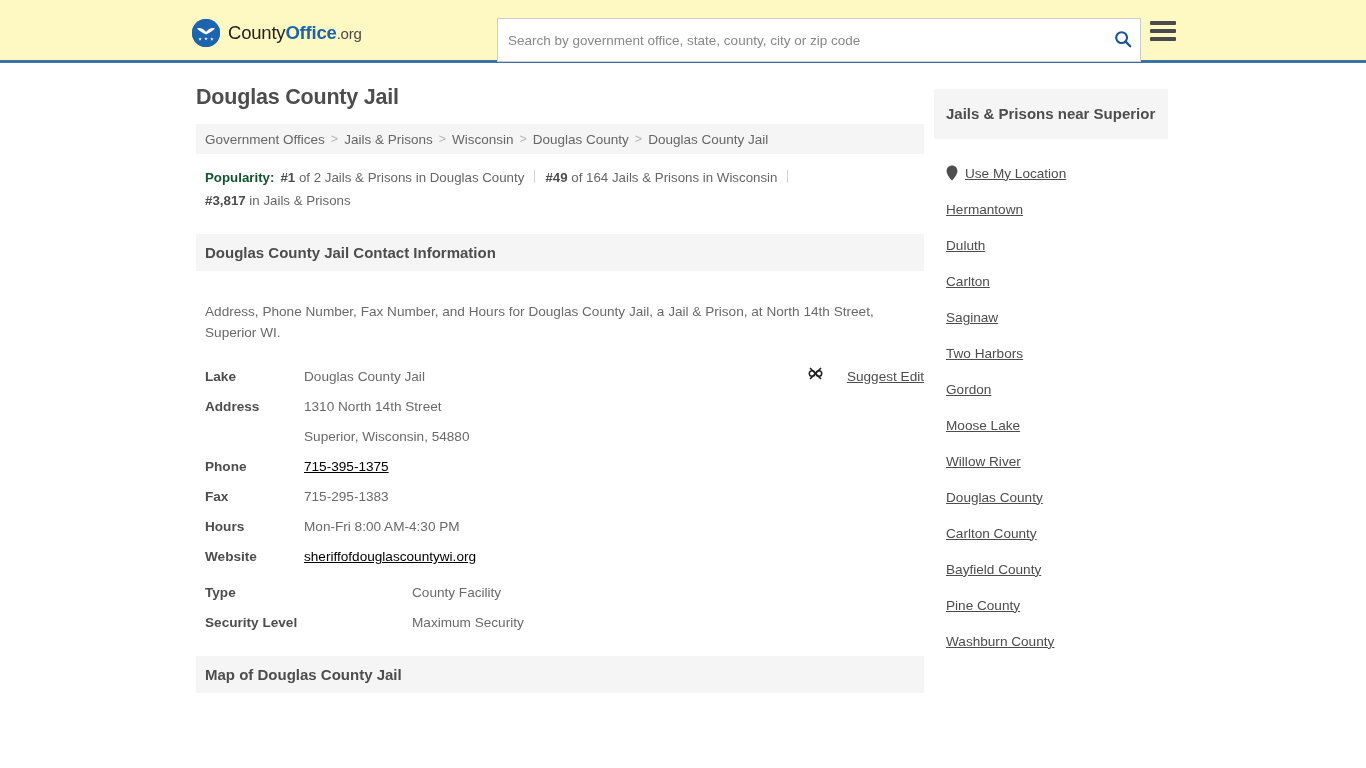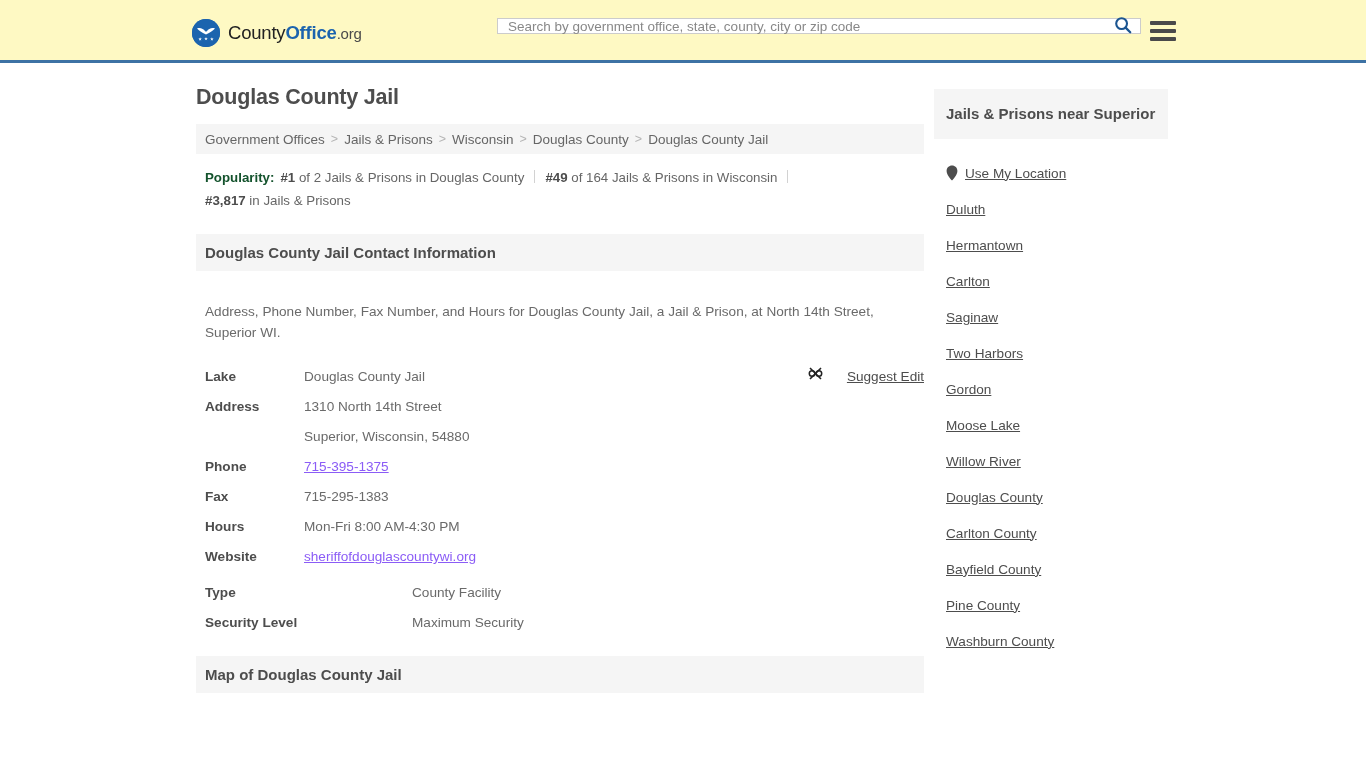--- a/index.html
+++ b/index.html
@@ -50,21 +50,21 @@
     font-family: "Liberation Sans", sans-serif;
   }
   .logo-text .bold-blue { color: #1c64ae; font-weight: bold; }
   .logo-text .tld { color: #4a4a4a; font-size: 15px; }
 
   .search-box {
     position: absolute;
     left: 497px;
     top: 18px;
     width: 644px;
-    height: 16px;
+    height: 44px;
     background: #ffffff;
     border: 1px solid #cccccc;
     display: flex;
     align-items: center;
   }
   .search-input {
     flex: 1 1 auto;
     border: 0;
     outline: none;
     height: 26px;
@@ -218,21 +218,21 @@
   .detail-table td.val {
     color: #6a6a6a;
     padding-right: 8px;
   }
   .detail-table td.act {
     text-align: right;
     white-space: nowrap;
     width: 130px;
   }
   .detail-table a.link {
-    color: #8b5cf6;
+    color: #000000;
     text-decoration: underline;
     cursor: pointer;
   }
   .detail-table.details td.key { width: 216px; }
 
   .suggest-edit {
     display: inline-flex;
     align-items: center;
     gap: 24px;
     color: #4d4d4d;
@@ -419,24 +419,24 @@
         <div class="side-link-row">
           <span class="pin-icon">
             <svg width="12" height="16" viewBox="0 0 12 16" aria-hidden="true">
               <path d="M6 0.6C2.9 0.6 0.6 3 0.6 6c0 3.7 4.4 8.6 5 9.2.2.2.6.2.8 0 .6-.6 5-5.5 5-9.2 0-3-2.3-5.4-5.4-5.4z" fill="#4d4d4d"></path>
             </svg>
           </span>
           <a>Use My Location</a>
         </div>
         <div id="sidebar-list">
             <div class="side-link-row">
+              <a>Hermantown</a>
+            </div>
+            <div class="side-link-row">
               <a>Duluth</a>
-            </div>
-            <div class="side-link-row">
-              <a>Hermantown</a>
             </div>
             <div class="side-link-row">
               <a>Carlton</a>
             </div>
             <div class="side-link-row">
               <a>Saginaw</a>
             </div>
             <div class="side-link-row">
               <a>Two Harbors</a>
             </div>

